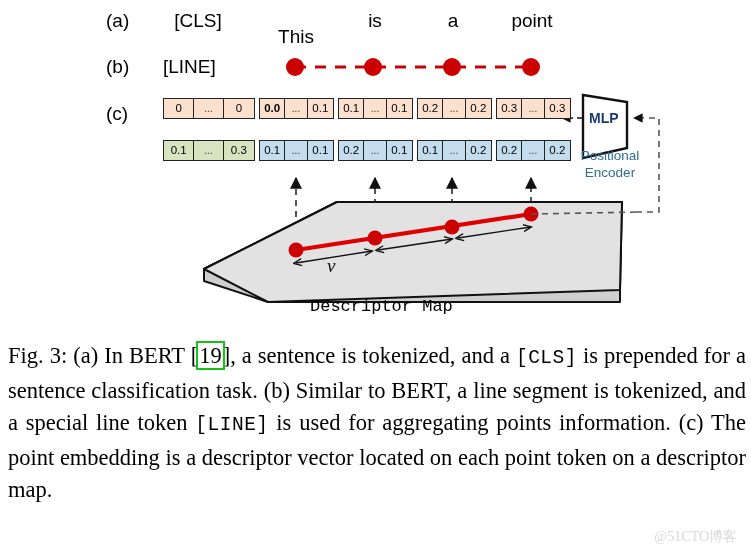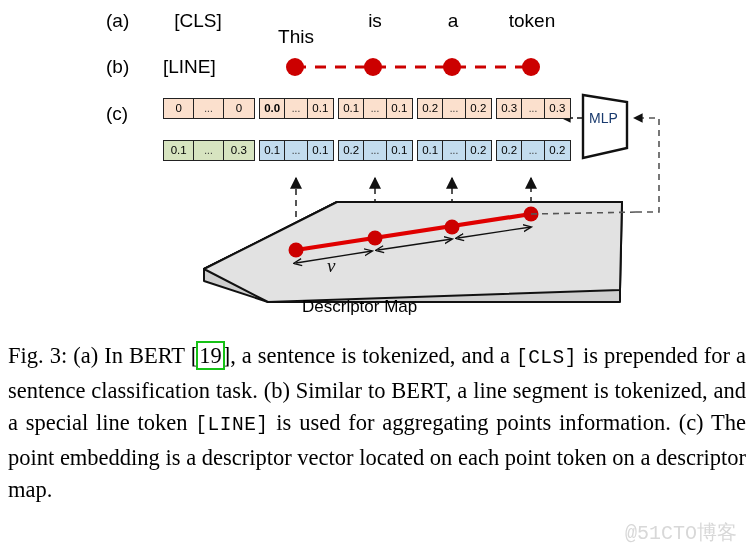--- a/index.html
+++ b/index.html
@@ -69,35 +69,37 @@
   .vec.peach .cell { background: #fbe0cd; }
   .vec.green .cell { background: #d7e4c0; }
   .vec.blue  .cell { background: #c3dcee; }
 
   .mlp-label {
     position: absolute;
     font-size: 14px;
     color: #1a3b6e;
     font-family: "Liberation Sans", sans-serif;
     white-space: nowrap;
+    font-weight: bold;
   }
   .pos-enc {
     position: absolute;
     font-size: 13.5px;
     color: #2f6f8f;
     text-align: center;
     line-height: 1.25;
     font-family: "Liberation Sans", sans-serif;
   }
   .map-label {
     position: absolute;
     font-size: 17px;
     color: #000;
-    font-family: Liberation Sans, sans-serif;
-    white-space: nowrap;
+    font-family: Liberation Mono, monospace;
+    white-space: nowrap;
+    margin-left: 8px;
   }
   .v-label {
     position: absolute;
     font-size: 19px;
     color: #111;
     font-style: italic;
     font-family: "Liberation Serif", serif;
   }
 
   
@@ -121,23 +123,23 @@
   #caption .cite-hl {
     background: #ffffff;
     outline: 2px solid #16c216;
     padding: 0 1px;
   }
 
   .watermark {
     position: absolute;
     right: 14px;
     bottom: 8px;
-    font-size: 20px;
+    font-size: 14px;
     color: #d8d8d8;
-    font-family: Liberation Mono, monospace;
+    font-family: Liberation Serif, serif;
     white-space: nowrap;
   }
 </style>
 </head>
 <body>
 
 <div id="figure">
 
   <svg width="751" height="333">
     <defs>
@@ -206,21 +208,21 @@
   </svg>
 
   <div class="row-label" style="left:106px; top:10px;">(a)</div>
   <div class="row-label" style="left:106px; top:56px;">(b)</div>
   <div class="row-label" style="left:106px; top:103px;">(c)</div>
 
   <div class="token-word" style="left:163px; top:10px; width:70px;">[CLS]</div>
   <div class="token-word" style="left:261px; top:26px; width:70px;">This</div>
   <div class="token-word" style="left:340px; top:10px; width:70px;">is</div>
   <div class="token-word" style="left:418px; top:10px; width:70px;">a</div>
-  <div class="token-word" style="left:497px; top:10px; width:70px;">token</div>
+  <div class="token-word" style="left:497px; top:10px; width:70px;">point</div>
 
   <div class="token-word" style="left:163px; top:56px; width:82px; text-align:left;">[LINE]</div>
 
   <div class="vec peach" style="left:163px; top:98px; width:92px;">
     <div class="cell" style="width:31px;">0</div>
     <div class="cell mid" style="width:30px;">...</div>
     <div class="cell" style="width:31px;">0</div>
   </div>
   <div class="vec green" style="left:163px; top:140px; width:92px;">
     <div class="cell" style="width:31px;">0.1</div>
@@ -266,20 +268,24 @@
     <div class="cell mid" style="width:23px;">...</div>
     <div class="cell" style="width:26px;">0.3</div>
   </div>
   <div class="vec blue" style="left:496px; top:140px; width:75px;">
     <div class="cell" style="width:26px;">0.2</div>
     <div class="cell mid" style="width:23px;">...</div>
     <div class="cell" style="width:26px;">0.2</div>
   </div>
 
   <div class="mlp-label" style="left:589px; top:110px;">MLP</div>
+  <div class="pos-enc" style="left:564px; top:148px; width:92px;">
+    <div>Positional</div>
+    <div>Encoder</div>
+  </div>
 
   <div class="v-label" style="left:327px; top:255px;">v</div>
   <div class="map-label" style="left:302px; top:297px;">Descriptor Map</div>
 </div>
 
 <div id="caption"><span>Fig. 3: (a) In BERT [</span><span class="cite-hl">19</span><span>], a sentence is tokenized, and a </span><span class="mono">[CLS]</span><span> is prepended for a sentence classification task. (b) Similar to BERT, a line segment is tokenized, and a special line token </span><span class="mono">[LINE]</span><span> is used for aggregating points information. (c) The point embedding is a descriptor vector located on each point token on a descriptor map.</span></div>
 
 <div class="watermark">@51CTO博客</div>
 
 </body></html>

